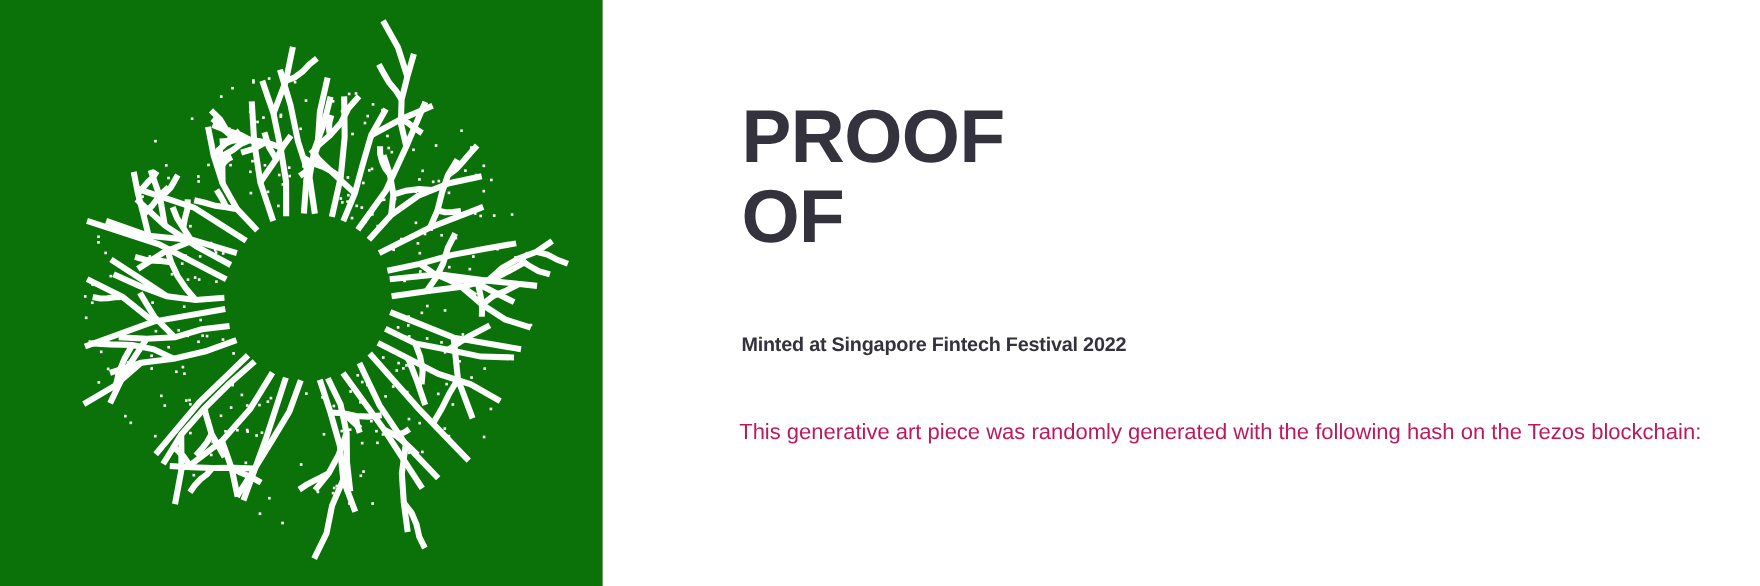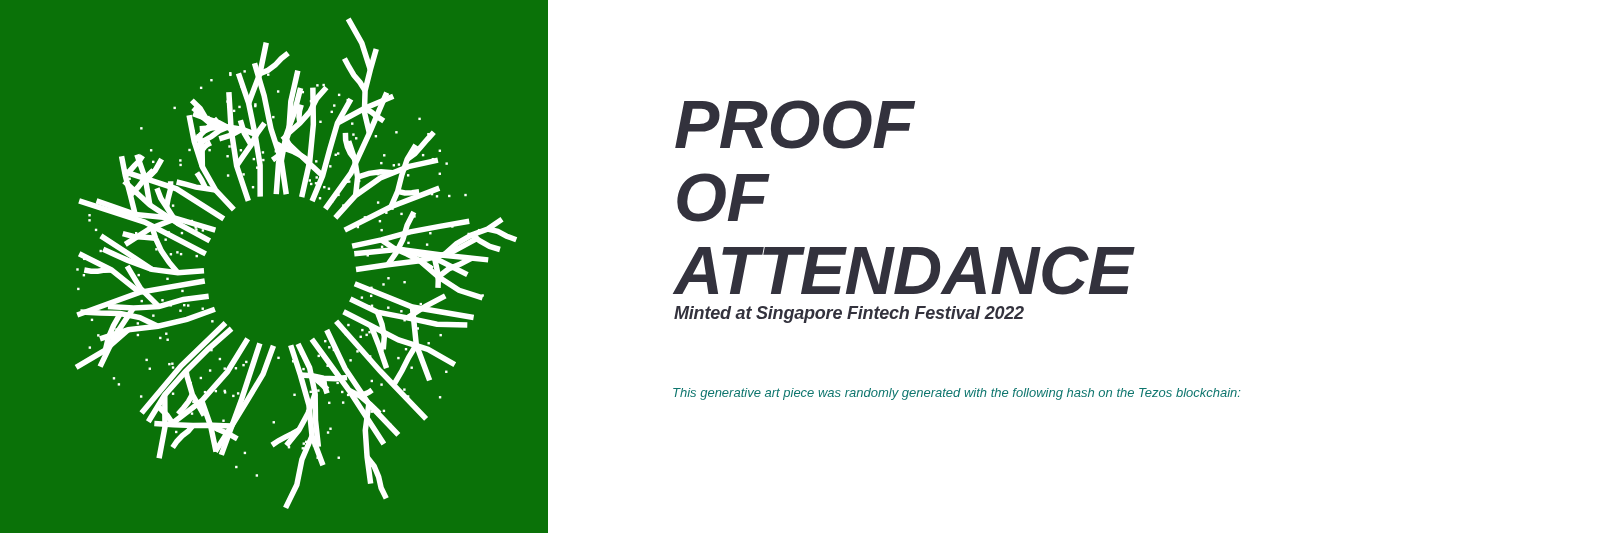--- a/index.html
+++ b/index.html
@@ -13,21 +13,20 @@
   }
   #certificate {
     position: relative;
     width: 1600px;
     height: 533px;
     background: #ffffff;
     overflow: hidden;
     display: flex;
     flex-direction: row;
     align-items: stretch;
-    font-style: italic;
   }
   
   .art-panel {
     position: relative;
     width: 548px;
     height: 533px;
     flex: 0 0 548px;
     background: #0a7208;
     overflow: hidden;
   }
@@ -79,23 +78,23 @@
   .body-block {
     position: absolute;
     left: 124px;
     top: 381px;
     width: 900px;
   }
   .body-line {
     display: block;
     font-family: "Liberation Sans", sans-serif;
     font-weight: normal;
-    font-size: 13px;
+    font-size: 20px;
     line-height: 24px;
-    color: #0f766e;
+    color: #be185d;
     margin: 0;
     white-space: nowrap;
   }
 </style>
 </head>
 <body>
 
 <div id="certificate">
 
   <div class="art-panel">
@@ -523,21 +522,20 @@
           <polyline points="354.26,253.81 398.97,249.28 443.52,255.19 488.22,259.88"></polyline>
         </g>
       </svg>
   </div>
 
   <div class="text-panel">
 
     <div class="heading-block">
       <span class="heading-line">PROOF</span>
       <span class="heading-line">OF</span>
-      <span class="heading-line">ATTENDANCE</span>
     </div>
 
     <div class="subtitle">Minted at Singapore Fintech Festival 2022</div>
 
     <div class="body-block">
       <span class="body-line">This generative art piece was randomly generated with the following hash on the Tezos blockchain:</span>
     </div>
 
   </div>
 </div>

